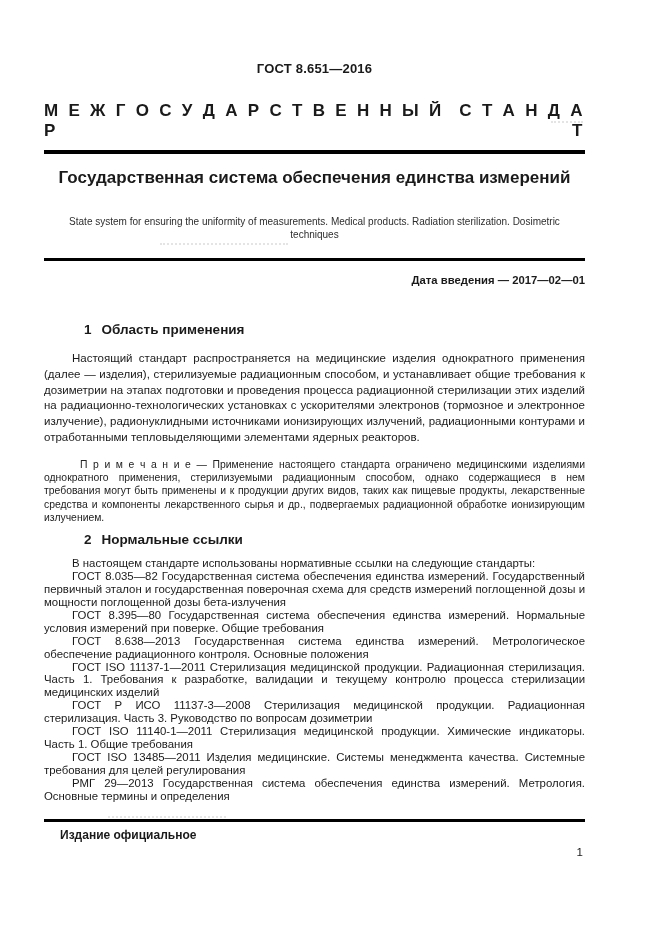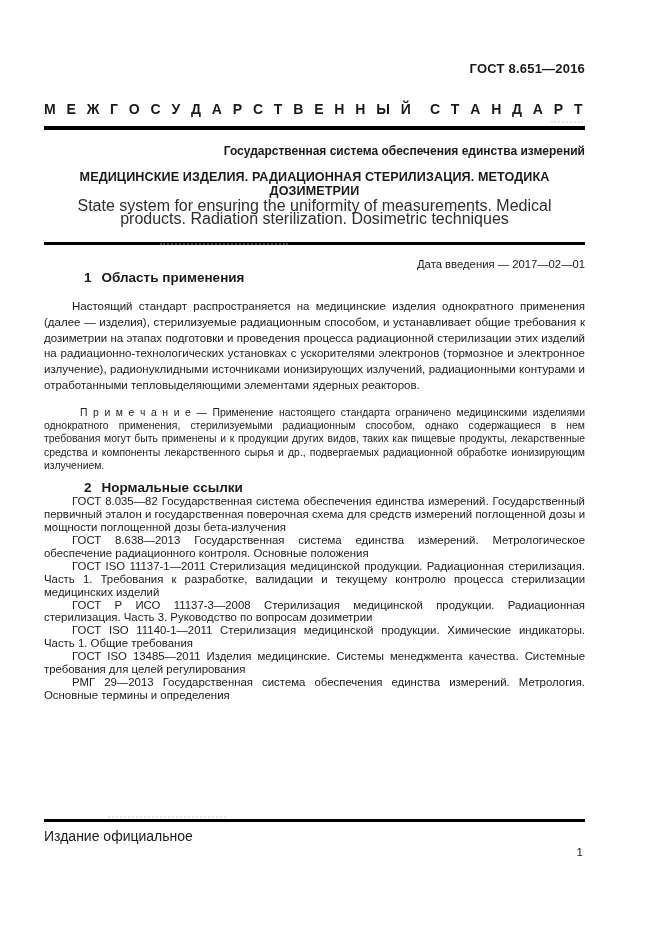--- a/index.html
+++ b/index.html
@@ -16,72 +16,72 @@
     background: #ffffff;
     overflow: hidden;
   }
   .content {
     position: absolute;
     left: 44px; top: 0;
     width: 541px;
   }
   .doc-code {
     margin-top: 61px;
-    text-align: right;
+    text-align: center;
     font-weight: 700;
     font-size: 13px;
     letter-spacing: 0.2px;
   }
   .standard-type {
     margin-top: 25px;
     font-weight: 700;
-    font-size: 14px;
+    font-size: 17px;
     letter-spacing: 2.5px;
     text-align: justify;
     text-align-last: justify;
     white-space: normal;
   }
   .rule { background: #000; }
   .rule-thick { margin-top: 9px; height: 4px; }
   .title-system {
     margin-top: 14px;
-    text-align: right;
+    text-align: center;
     font-weight: 700;
-    font-size: 12px;
+    font-size: 17px;
   }
   .title-main {
     margin-top: 12px;
     text-align: center;
     font-weight: 700;
     font-size: 12.6px;
     letter-spacing: 0.1px;
   }
   .title-en {
-    margin-top: 2px;
+    margin-top: 28px;
     text-align: center;
-    font-size: 16px;
+    font-size: 10px;
     line-height: 12.5px;
     color: #2e2e2e;
     padding: 0 10px;
   }
   .rule-mid { margin-top: 17px; height: 3px; }
   .date-line {
     margin-top: 13px;
     text-align: right;
-    font-weight: 400;
+    font-weight: 700;
     font-size: 11.3px;
   }
   .sec-h {
     margin: 0;
     padding-left: 40px;
     font-size: 13.5px;
     font-weight: 700;
   }
   .sec-h .num { margin-right: 10px; }
-  .sec-h.s1 { }
+  .sec-h.s1 { margin-top: 36px; }
   .sec-h.s2 { margin-top: 8px; }
   .body-para {
     margin: 14px 0 0 0;
     font-size: 11.5px;
     line-height: 15.8px;
     text-align: justify;
     text-indent: 28px;
   }
   .note {
     margin: 12px 0 0 0;
@@ -101,23 +101,23 @@
   .ref.intro { margin-top: 10px; }
   .refs-block { margin-top: 0; }
   .footer-rule {
     position: absolute;
     left: 44px; top: 819px;
     width: 541px; height: 3px;
     background: #000;
   }
   .footer-note {
     position: absolute;
-    left: 44px; top: 828px;
-    font-weight: 400;
-    font-size: 14px;
+    left: 60px; top: 828px;
+    font-weight: 700;
+    font-size: 12px;
   }
   .page-num {
     position: absolute;
     top: 846px; right: 78px;
     font-size: 11.5px;
   }
   .artifact {
     position: absolute;
     opacity: 0.4;
     filter: blur(0.6px);
@@ -134,38 +134,39 @@
   <div class="content">
 
     <div class="doc-code">ГОСТ 8.651—2016</div>
 
     <div class="standard-type">М Е Ж Г О С У Д А Р С Т В Е Н Н Ы Й&nbsp; С Т А Н Д А Р Т</div>
 
     <div class="rule rule-thick"></div>
 
     <div class="title-system">Государственная система обеспечения единства измерений</div>
 
-    <div class="title-main">МЕДИЦИНСКИЕ ИЗДЕЛИЯ. РАДИАЦИОННАЯ СТЕРИЛИЗАЦИЯ. МЕТОДИКА ДОЗИМЕТРИИ</div>
 
     <div class="title-en">State system for ensuring the uniformity of measurements. Medical products. Radiation sterilization. Dosimetric techniques</div>
 
     <div class="rule rule-mid"></div>
 
     <div class="date-line">Дата введения — 2017—02—01</div>
 
     <h2 class="sec-h s1"><span class="num">1</span><span>Область применения</span></h2>
 
     <p class="body-para">Настоящий стандарт распространяется на медицинские изделия однократного применения (далее — изделия), стерилизуемые радиационным способом, и устанавливает общие требования к дозиметрии на этапах подготовки и проведения процесса радиационной стерилизации этих изделий на радиационно-технологических установках с ускорителями электронов (тормозное и электронное излучение), радионуклидными источниками ионизирующих излучений, радиационными контурами и отработанными тепловыделяющими элементами ядерных реакторов.</p>
 
     <p class="note"><span class="note-label">П р и м е ч а н и е</span> <span>— Применение настоящего стандарта ограничено медицинскими изделиями однократного применения, стерилизуемыми радиационным способом, однако содержащиеся в нем требования могут быть применены и к продукции других видов, таких как пищевые продукты, лекарственные средства и компоненты лекарственного сырья и др., подвергаемых радиационной обработке ионизирующим излучением.</span></p>
 
     <h2 class="sec-h s2"><span class="num">2</span><span>Нормальные ссылки</span></h2>
 
     <div class="refs-block">
+      <p class="ref intro">В настоящем стандарте использованы нормативные ссылки на следующие стандарты:</p>
       <p class="ref">ГОСТ 8.035—82 Государственная система обеспечения единства измерений. Государственный первичный эталон и государственная поверочная схема для средств измерений поглощенной дозы и мощности поглощенной дозы бета-излучения</p>
+      <p class="ref">ГОСТ 8.395—80 Государственная система обеспечения единства измерений. Нормальные условия измерений при поверке. Общие требования</p>
       <p class="ref">ГОСТ 8.638—2013 Государственная система единства измерений. Метрологическое обеспечение радиационного контроля. Основные положения</p>
       <p class="ref">ГОСТ ISO 11137-1—2011 Стерилизация медицинской продукции. Радиационная стерилизация. Часть 1. Требования к разработке, валидации и текущему контролю процесса стерилизации медицинских изделий</p>
       <p class="ref">ГОСТ Р ИСО 11137-3—2008 Стерилизация медицинской продукции. Радиационная стерилизация. Часть 3. Руководство по вопросам дозиметрии</p>
       <p class="ref">ГОСТ ISO 11140-1—2011 Стерилизация медицинской продукции. Химические индикаторы. Часть 1. Общие требования</p>
       <p class="ref">ГОСТ ISO 13485—2011 Изделия медицинские. Системы менеджмента качества. Системные требования для целей регулирования</p>
       <p class="ref">РМГ 29—2013 Государственная система обеспечения единства измерений. Метрология. Основные термины и определения</p>
     </div>
 
   </div>
 

